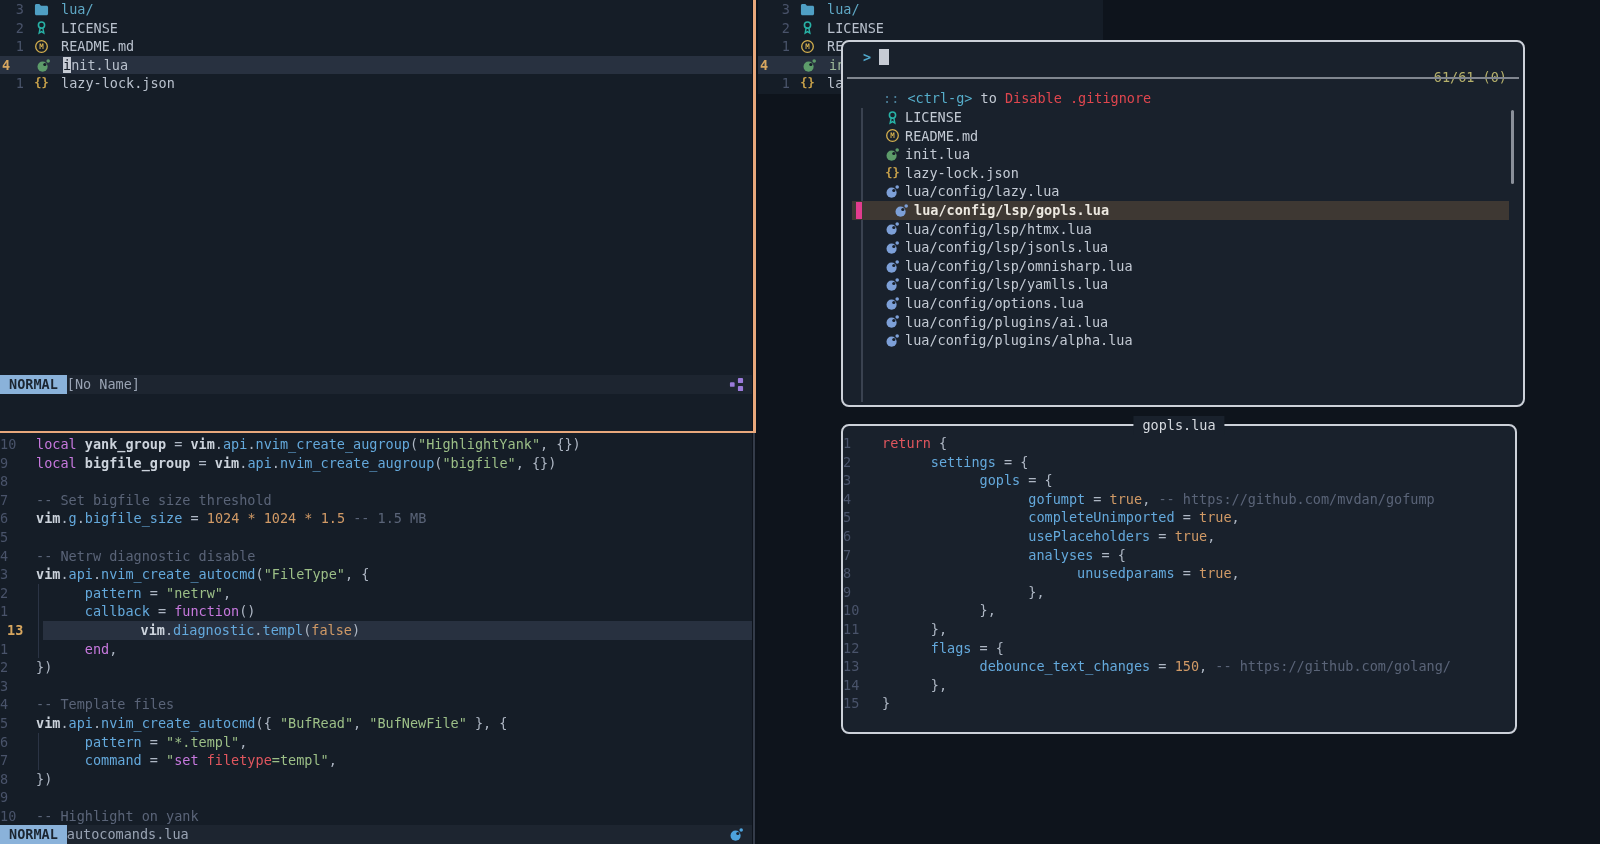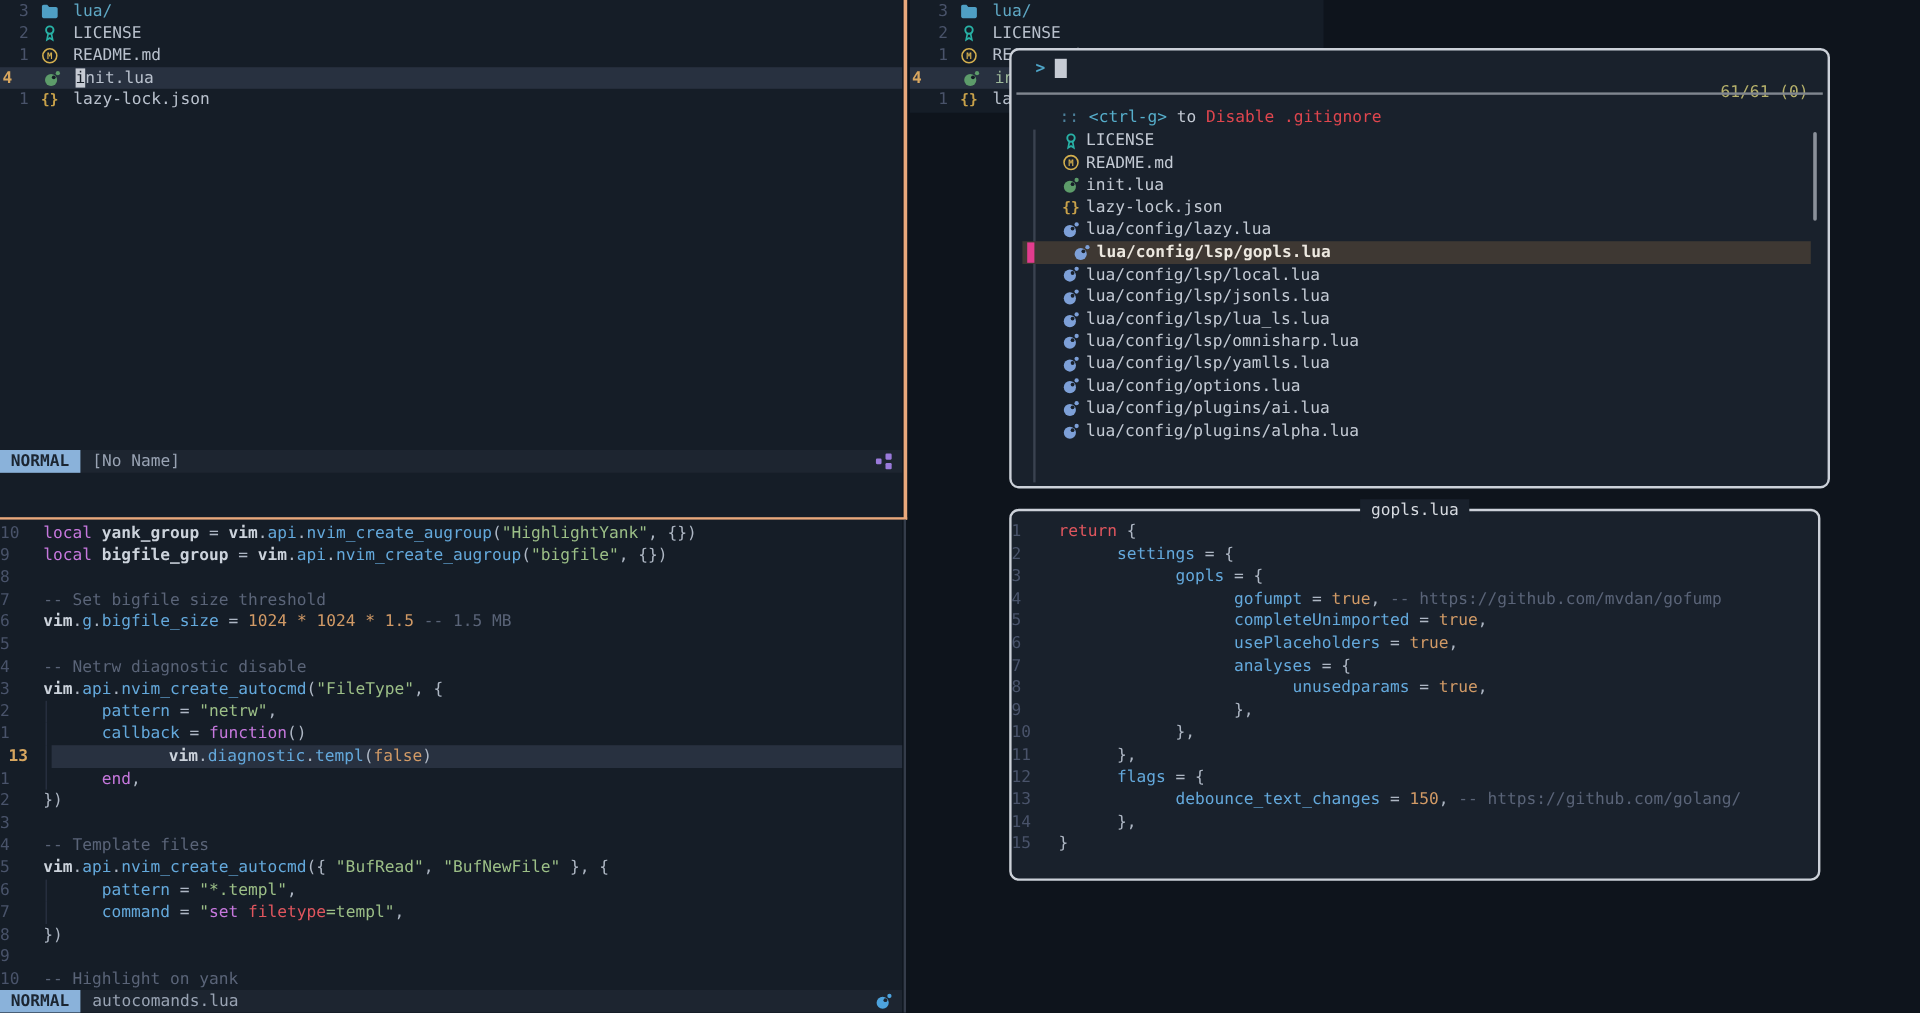--- a/index.html
+++ b/index.html
@@ -25,21 +25,21 @@
   .flabel{margin-left:11px;white-space:pre}
   .flabel.dir{color:#5fa8c5}
   .flabel.green{color:#9db89a}
   .bcur{background:#c6cbd4;color:#151d27}
   .jsonglyph{color:#c9a24a;font-weight:bold;font-size:12px}
   
   .statusline{position:absolute;left:0;right:0;height:19px;display:flex;background:#1d2530}
   .chip{height:19px;display:flex;align-items:center;padding:0 9px;font-weight:bold;color:#1b2531;flex:none}
   .chip-blue{background:#8ab2da}
   .chip-orange{background:#c58a4f}
-  .sl-title{margin-left:10px;color:#99a3b3}
+  .sl-title{color:#99a3b3}
   .sl-right{margin-left:auto;margin-right:8px;display:flex;align-items:center}
   
   .cline{height:18.6px;display:flex;white-space:pre;position:relative}
   .gut{flex:none;text-align:left;color:#49536a}
   .gut30{width:30px}
   .gut33{width:33px}
   .gutcur{text-align:left;padding-left:7px;color:#d7a65f;font-weight:bold}
   .lc{margin-left:6px;flex:1;white-space:pre}
   .cline.cur .lc{background:#283140}
   .iguide{position:absolute;left:38px;top:0;bottom:0;width:1px;background:#2b3445}
@@ -294,41 +294,31 @@
           <span class="flabel">lua/config/lsp/gopls.lua</span>
         </div>
         <div class="pick-row">
           <span class="ficon">
             <svg width="15" height="15" viewBox="0 0 16 16">
               <circle cx="7" cy="9.2" r="5.4" fill="#7da0d8"></circle>
               <circle cx="13" cy="3.2" r="1.9" fill="#7da0d8"></circle>
               <circle cx="9.4" cy="6.9" r="1.7" fill="#19212c"></circle>
             </svg>
           </span>
-          <span class="flabel">lua/config/lsp/local.lua</span>
+          <span class="flabel">lua/config/lsp/htmx.lua</span>
         </div>
         <div class="pick-row">
           <span class="ficon">
             <svg width="15" height="15" viewBox="0 0 16 16">
               <circle cx="7" cy="9.2" r="5.4" fill="#7da0d8"></circle>
               <circle cx="13" cy="3.2" r="1.9" fill="#7da0d8"></circle>
               <circle cx="9.4" cy="6.9" r="1.7" fill="#19212c"></circle>
             </svg>
           </span>
           <span class="flabel">lua/config/lsp/jsonls.lua</span>
-        </div>
-        <div class="pick-row">
-          <span class="ficon">
-            <svg width="15" height="15" viewBox="0 0 16 16">
-              <circle cx="7" cy="9.2" r="5.4" fill="#7da0d8"></circle>
-              <circle cx="13" cy="3.2" r="1.9" fill="#7da0d8"></circle>
-              <circle cx="9.4" cy="6.9" r="1.7" fill="#19212c"></circle>
-            </svg>
-          </span>
-          <span class="flabel">lua/config/lsp/lua_ls.lua</span>
         </div>
         <div class="pick-row">
           <span class="ficon">
             <svg width="15" height="15" viewBox="0 0 16 16">
               <circle cx="7" cy="9.2" r="5.4" fill="#7da0d8"></circle>
               <circle cx="13" cy="3.2" r="1.9" fill="#7da0d8"></circle>
               <circle cx="9.4" cy="6.9" r="1.7" fill="#19212c"></circle>
             </svg>
           </span>
           <span class="flabel">lua/config/lsp/omnisharp.lua</span>

